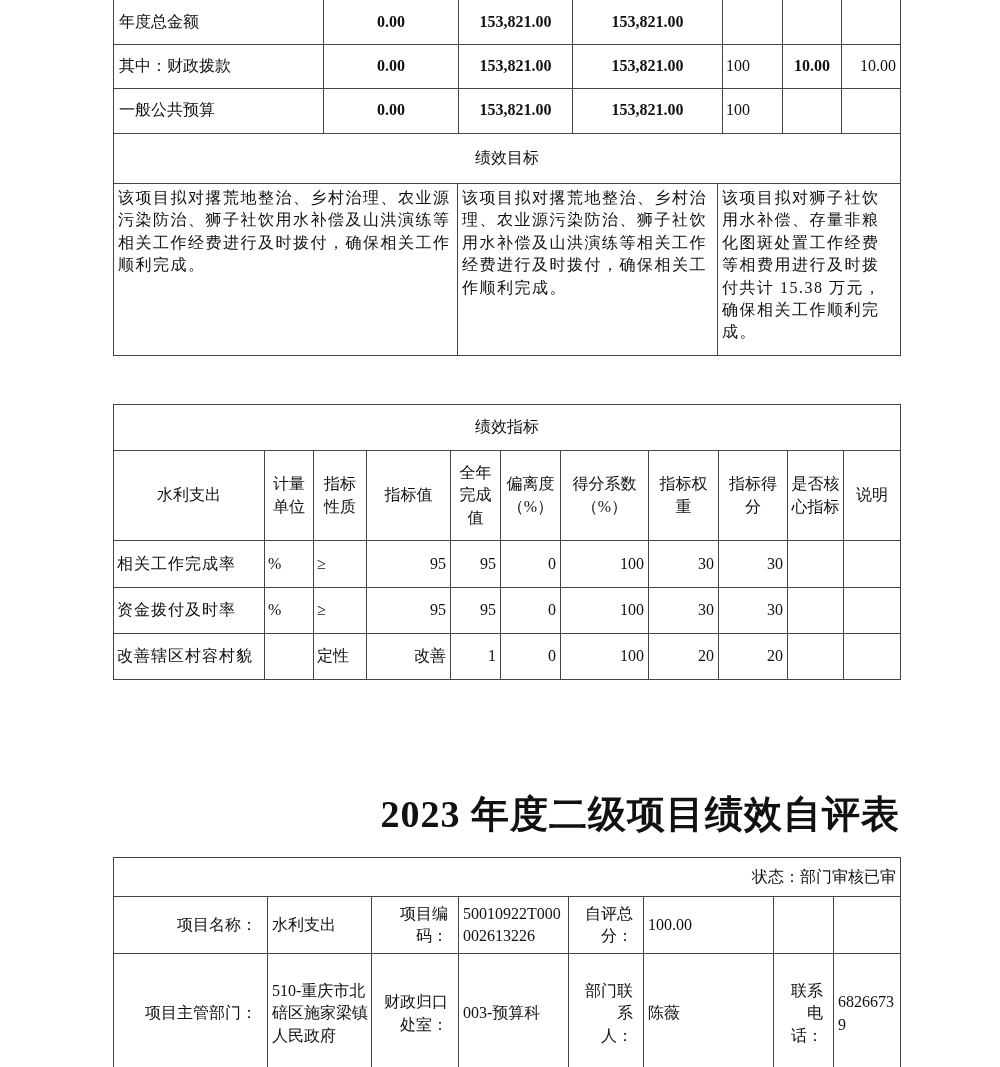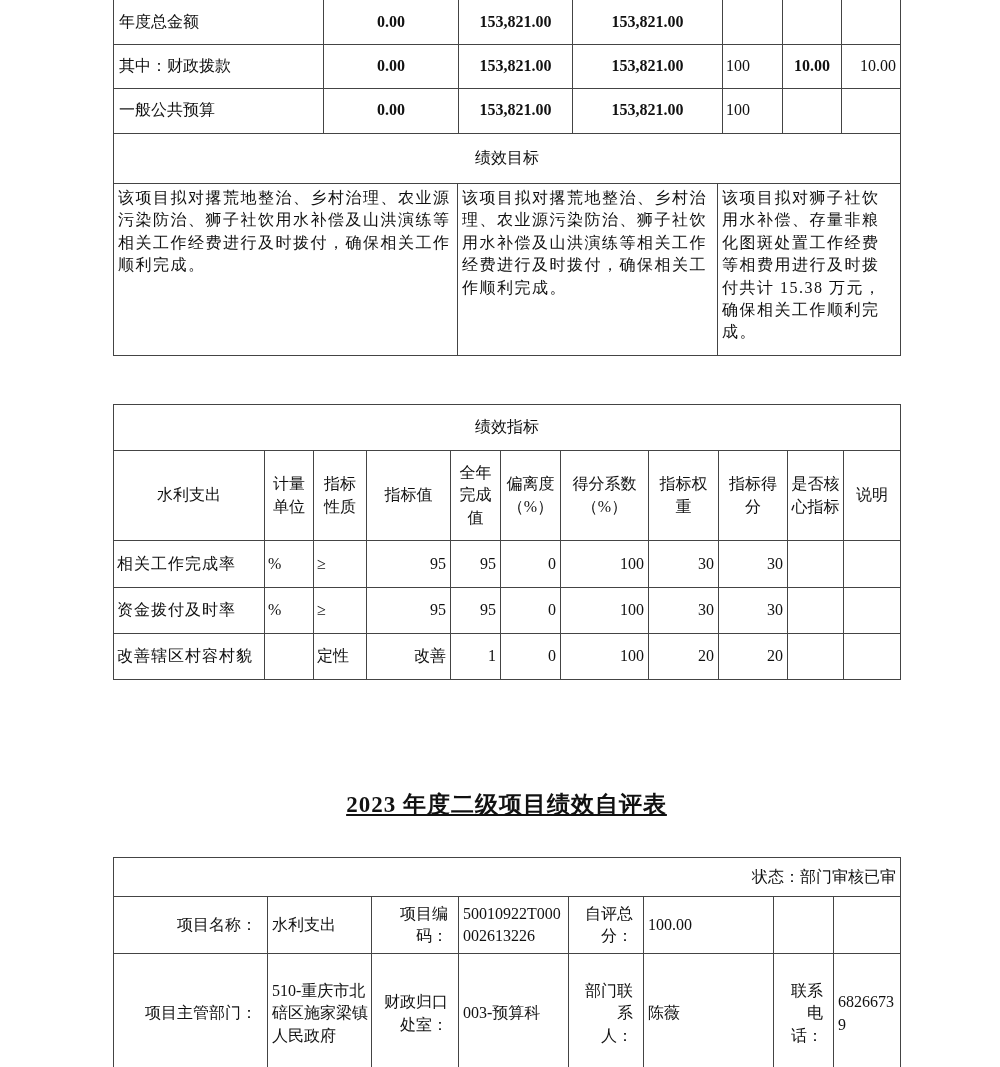--- a/index.html
+++ b/index.html
@@ -57,26 +57,25 @@
     line-height: 1.45;
     padding: 2px 1px !important;
   }
   .ind-name { letter-spacing: 1px; line-height: 1.5; }
 
   
   .doc-title {
     position: absolute;
     top: 789px; left: 0;
     width: 787px;
-    text-align: center;
-    font-size: 23px;
+    text-align: right;
+    font-size: 38px;
     font-weight: bold;
     letter-spacing: 1px;
     white-space: nowrap;
-    text-decoration: underline;
   }
 
   
   .tbl-d { top: 857px; }
   .lbl {
     text-align: right;
     white-space: pre-line;
     padding-right: 10px !important;
     line-height: 1.5;
   }

